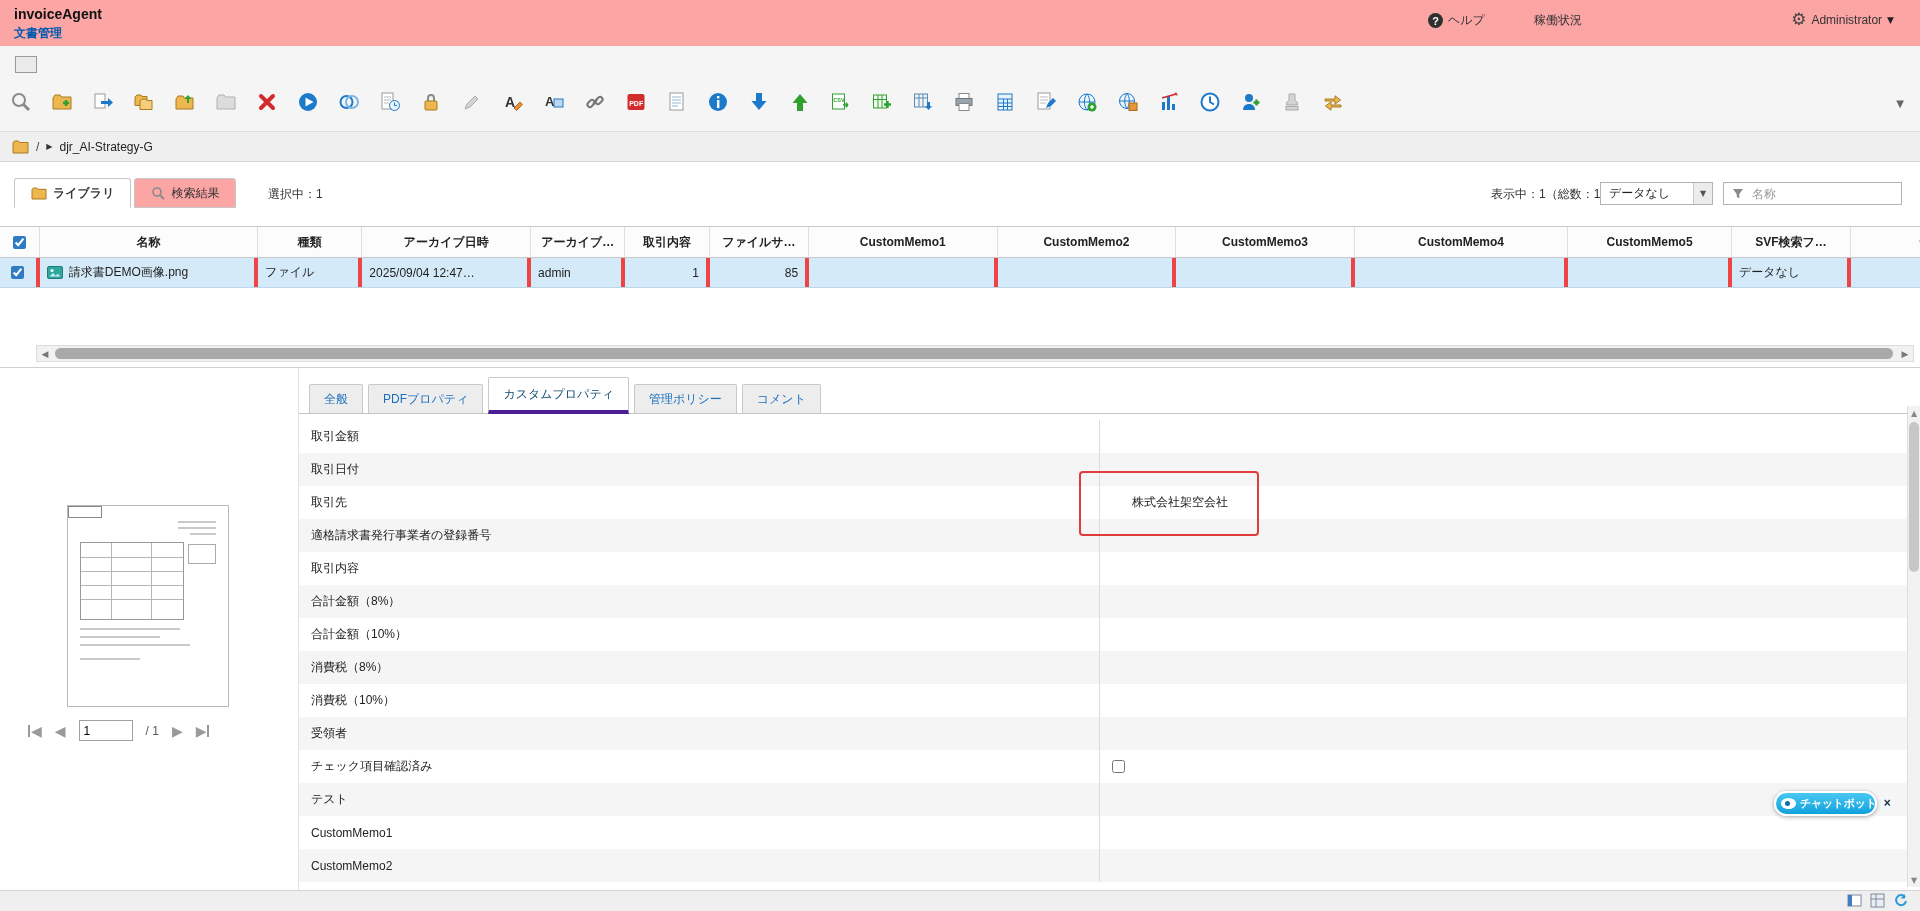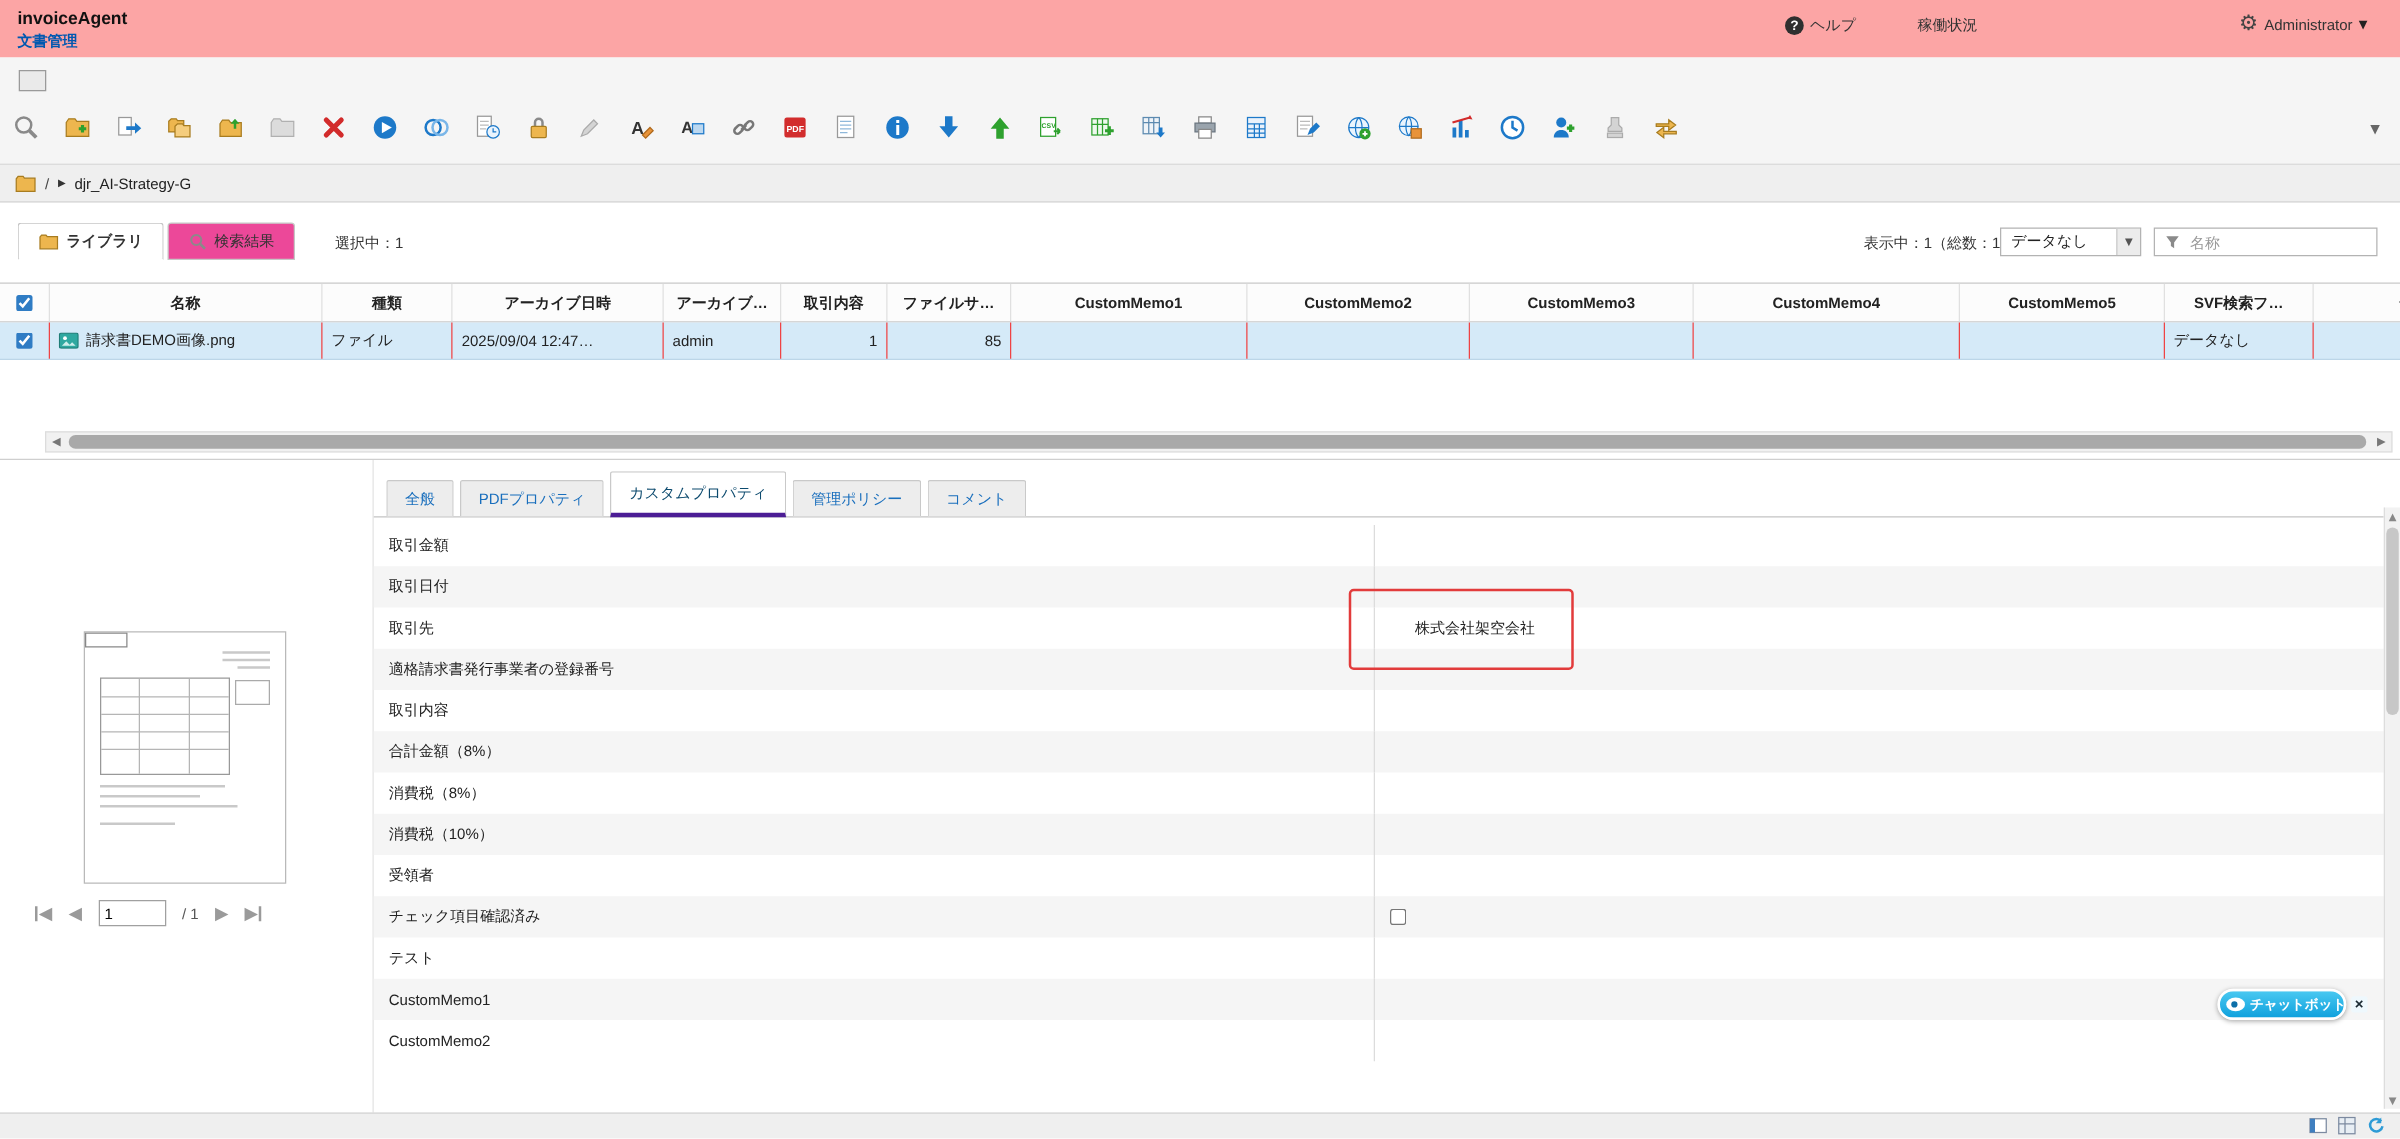--- a/index.html
+++ b/index.html
@@ -28,37 +28,37 @@
   #toolbar-caret{position:absolute;right:16px;top:52px;color:#666;font-size:10px;cursor:pointer}
 
   
   #breadcrumb{position:absolute;top:131px;left:0;width:100%;height:31px;background:#efefef;border-top:1px solid #dcdcdc;border-bottom:1px solid #d5d5d5;display:flex;align-items:center;gap:7px;padding-left:12px;box-sizing:border-box}
   .crumb-sep{color:#444}
   .crumb-arrow{font-size:8px;color:#333}
 
   
   #list-tabs{position:absolute;top:178px;left:0;width:100%;height:31px}
   #tabs-wrap{position:absolute;left:14px;top:0;display:flex;gap:3px}
-  .tab{display:inline-flex;align-items:center;gap:6px;height:28px;padding:0 16px;border:1px solid #c6c6c6;background:#ec4899;color:#333;cursor:pointer;border-radius:3px 3px 0 0}
+  .tab{display:inline-flex;align-items:center;gap:6px;height:28px;padding:0 16px;border:1px solid #c6c6c6;background:#fca5a5;color:#333;cursor:pointer;border-radius:3px 3px 0 0}
   .tab.active{background:#fff;font-weight:bold;border-bottom-color:#fff}
   #selected-label{position:absolute;left:268px;top:8px;color:#333}
   #showing-label{position:absolute;left:1491px;top:8px;color:#333}
   #view-filter{position:absolute;left:1600px;top:4px;width:113px;height:23px;border:1px solid #b3b3b3;background:#fff;display:flex;align-items:center;box-sizing:border-box;cursor:pointer}
   #view-filter .vf-text{flex:1;padding-left:8px}
   #view-filter .dd-caret{width:18px;height:100%;background:#ececec;border-left:1px solid #c9c9c9;display:flex;align-items:center;justify-content:center;font-size:8px;color:#555}
   #name-filter{position:absolute;left:1723px;top:4px;width:179px;height:23px;border:1px solid #b3b3b3;background:#fff;display:flex;align-items:center;gap:6px;padding:0 8px;box-sizing:border-box}
   #name-filter input{border:none;outline:none;flex:1;font-size:12px;font-family:inherit;min-width:0}
   #name-filter input::placeholder{color:#999}
 
   
   #file-table{position:absolute;top:226px;left:0;width:2000px}
   .ft-header{display:flex;height:30px;border-top:1px solid #c9c9c9;border-bottom:1px solid #c9c9c9;background:#fcfcfc;font-weight:bold}
   .ft-cell{border-right:1px solid #e0e0e0;display:flex;align-items:center;justify-content:center;box-sizing:border-box;white-space:nowrap;overflow:hidden;padding:0 4px}
   .ft-row{display:flex;height:29px;background:#d5eaf8;border-bottom:1px solid #bcd6e8}
-  .ft-row .ft-cell{justify-content:flex-start;padding:0 7px;border-right:1px solid #ef4444}
+  .ft-row .ft-cell{justify-content:flex-start;padding:0 7px;border-right:4px solid #ef4444}
   .ft-row .ft-cell.num{justify-content:flex-end}
   .c0{width:40px;justify-content:center!important}.c1{width:220px}.c2{width:105px}.c3{width:170px}.c4{width:95px}.c5{width:85px}.c6{width:100px}.c7{width:190px}.c8{width:180px}.c9{width:180px}.c10{width:215px}.c11{width:165px}.c12{width:120px}.c13{width:150px}
   input[type=checkbox]{width:13px;height:13px;accent-color:#2f7cc4;margin:0}
   .file-icon{margin-right:6px;flex:0 0 auto;display:flex}
 
   
   #h-scroll{position:absolute;left:36px;right:6px;top:345px;height:17px;background:#f1f1f1;border:1px solid #dcdcdc;box-sizing:border-box}
   .h-arrow{position:absolute;top:0;width:16px;height:15px;display:flex;align-items:center;justify-content:center;color:#777;font-size:9px;cursor:pointer}
   #h-arrow-left{left:0}
   #h-arrow-right{right:0}
@@ -513,20 +513,24 @@
         </div>
         <div class="prow">
           <div class="plabel">取引内容</div>
           <div class="pvalue"></div>
         </div>
         <div class="prow">
           <div class="plabel">合計金額（8%）</div>
           <div class="pvalue"></div>
         </div>
         <div class="prow">
+          <div class="plabel">合計金額（10%）</div>
+          <div class="pvalue"></div>
+        </div>
+        <div class="prow">
           <div class="plabel">消費税（8%）</div>
           <div class="pvalue"></div>
         </div>
         <div class="prow">
           <div class="plabel">消費税（10%）</div>
           <div class="pvalue"></div>
         </div>
         <div class="prow">
           <div class="plabel">受領者</div>
           <div class="pvalue"></div>

